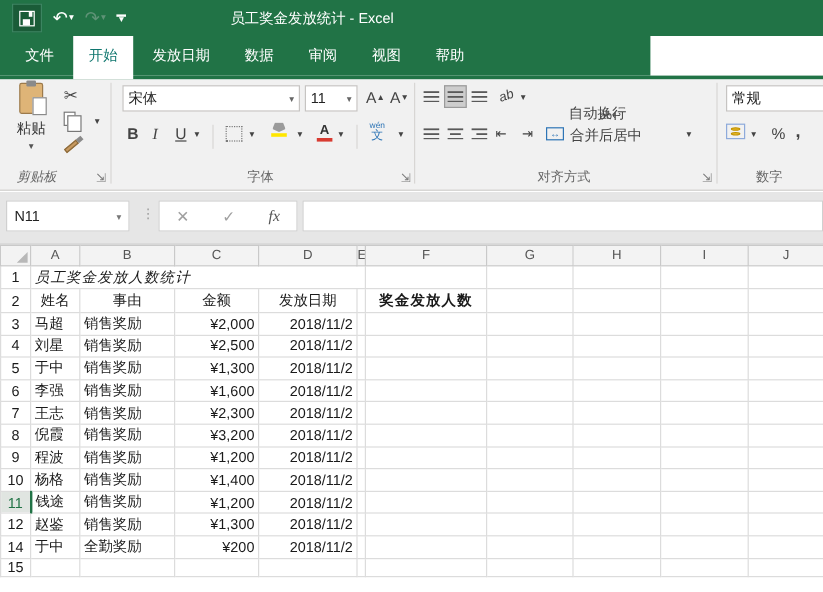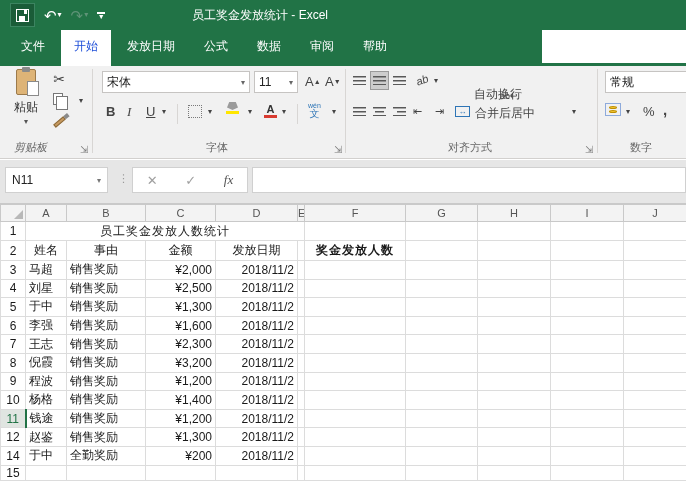--- a/index.html
+++ b/index.html
@@ -27,21 +27,21 @@
                color:#e8f1ec; font-size:12px; display:flex; align-items:center; padding-left:10px; gap:8px; }
   .mag { position:relative; width:9px; height:9px; border:1.5px solid #e8f1ec; border-radius:50%; flex:0 0 auto; }
   .mag::after { content:""; position:absolute; width:5px; height:1.5px; background:#e8f1ec;
                 right:-4px; bottom:-2px; transform:rotate(45deg); }
 
   
   .tabrow { position:absolute; top:30px; left:0; width:542px; height:33px; background:#217346; }
   .tabrow-underline { position:absolute; top:63px; left:0; width:686px; height:3px; background:#217346; z-index:1; }
   .tabs { display:flex; height:33px; padding-left:8px; }
   .tab { color:#fff; font-size:12px; line-height:33px; padding:0 13px; margin-right:3px; white-space:nowrap; }
-  .tab.active { background:#fff; color:#1d4ed8; height:36px; z-index:2; position:relative; }
+  .tab.active { background:#fff; color:#0f766e; height:36px; z-index:2; position:relative; }
 
   
   .ribbon { position:absolute; top:66px; left:0; width:686px; height:93px; background:#f1f1f1;
             border-bottom:1px solid #d2d0ce; font-size:12px; color:#444; }
   .vsep { position:absolute; top:3px; width:1px; height:84px; background:#d8d6d4; }
   .grplabel { position:absolute; bottom:3px; font-size:11px; color:#666; }
   .dlg { position:absolute; bottom:3px; font-size:10px; color:#7a7a7a; line-height:10px; }
 
   .paste-big { position:absolute; left:6px; top:3px; width:40px; height:68px; display:flex;
                flex-direction:column; align-items:center; }
@@ -120,22 +120,22 @@
                    overflow:hidden; white-space:nowrap; padding:0 3px; height:18.6px; }
   tr.hdr td { height:17px; background:#f3f3f3; border:1px solid #c9c9c9; color:#555; text-align:center;
               font-size:11px; padding:0; }
   td.rh { background:#f3f3f3; border:1px solid #c9c9c9; color:#555; text-align:center; font-size:11px; padding:0; }
   td.rh.active { background:#e0e5e1; color:#217346; border-right:2px solid #217346; }
   td.corner { position:relative; background:#f3f3f3; border:1px solid #c9c9c9; }
   .tri { position:absolute; right:2px; bottom:2px; width:0; height:0;
          border-left:9px solid transparent; border-bottom:9px solid #b8b8b8; }
   tr.r1 td { height:19px; }
   tr.r2 td { height:20px; }
-  td.title-cell { background:#c0504d; border:1px solid #9e403e; color:#f7e6e5; text-align:center;
-                  font-size:13px; letter-spacing:1px; }
+  td.title-cell { background:#c0504d; border:1px solid #9e403e; color:#f7e6e5; 
+                  font-size:13px; letter-spacing:1px;font-style:italic; }
   td.bluehdr { background:#4f81bd; border:1px solid #44505c; color:#fff; text-align:center; font-size:12.5px; }
   td.dcell { border:1px solid #595959; }
   td.amount, td.date { text-align:right; }
   td.f-label { color:#e36c0a; font-weight:bold; font-size:13.5px; border:1px solid #7f7f7f;
                text-align:center; padding:0; letter-spacing:1px; }
   td.g-input { background:#ffffcc; border:1px solid #7f7f7f; }
   tr.partial td { height:10px; }
 </style>
 </head>
 <body>
@@ -158,23 +158,23 @@
         </span>
     </div>
     <div class="doc-title">员工奖金发放统计  -  Excel</div>
   </div>
 
   <div class="tabrow">
     <div class="tabs" id="tabs">
         <span class="tab">文件</span>
         <span class="tab active">开始</span>
         <span class="tab">发放日期</span>
-        <span class="tab">公式</span>
         <span class="tab">数据</span>
         <span class="tab">审阅</span>
+        <span class="tab">视图</span>
         <span class="tab">帮助</span>
       </div>
   </div>
   <div class="tabrow-underline"></div>
 
   <div class="ribbon">
 
     <div class="paste-big">
       <span class="clip-ic">
           <i></i>

